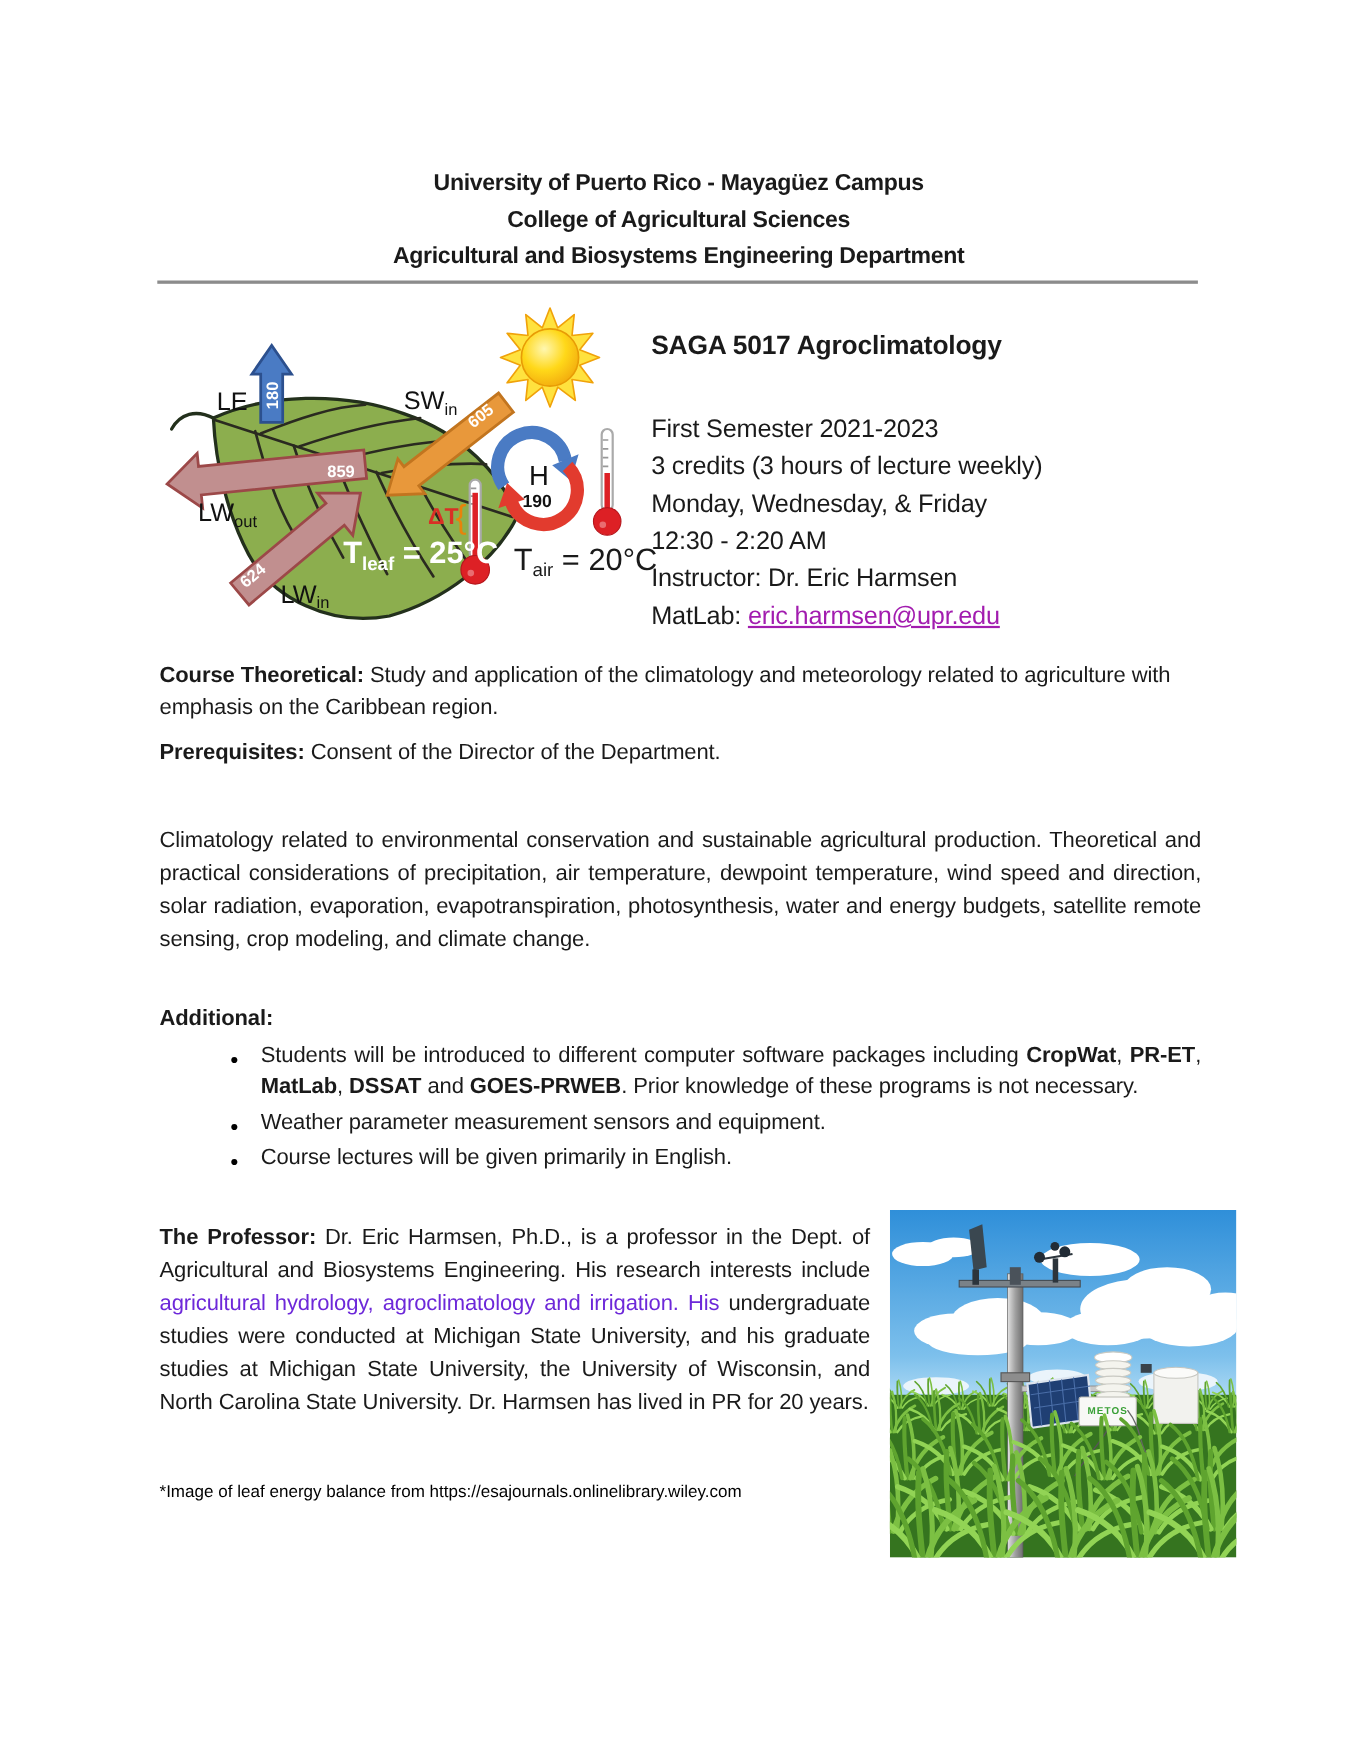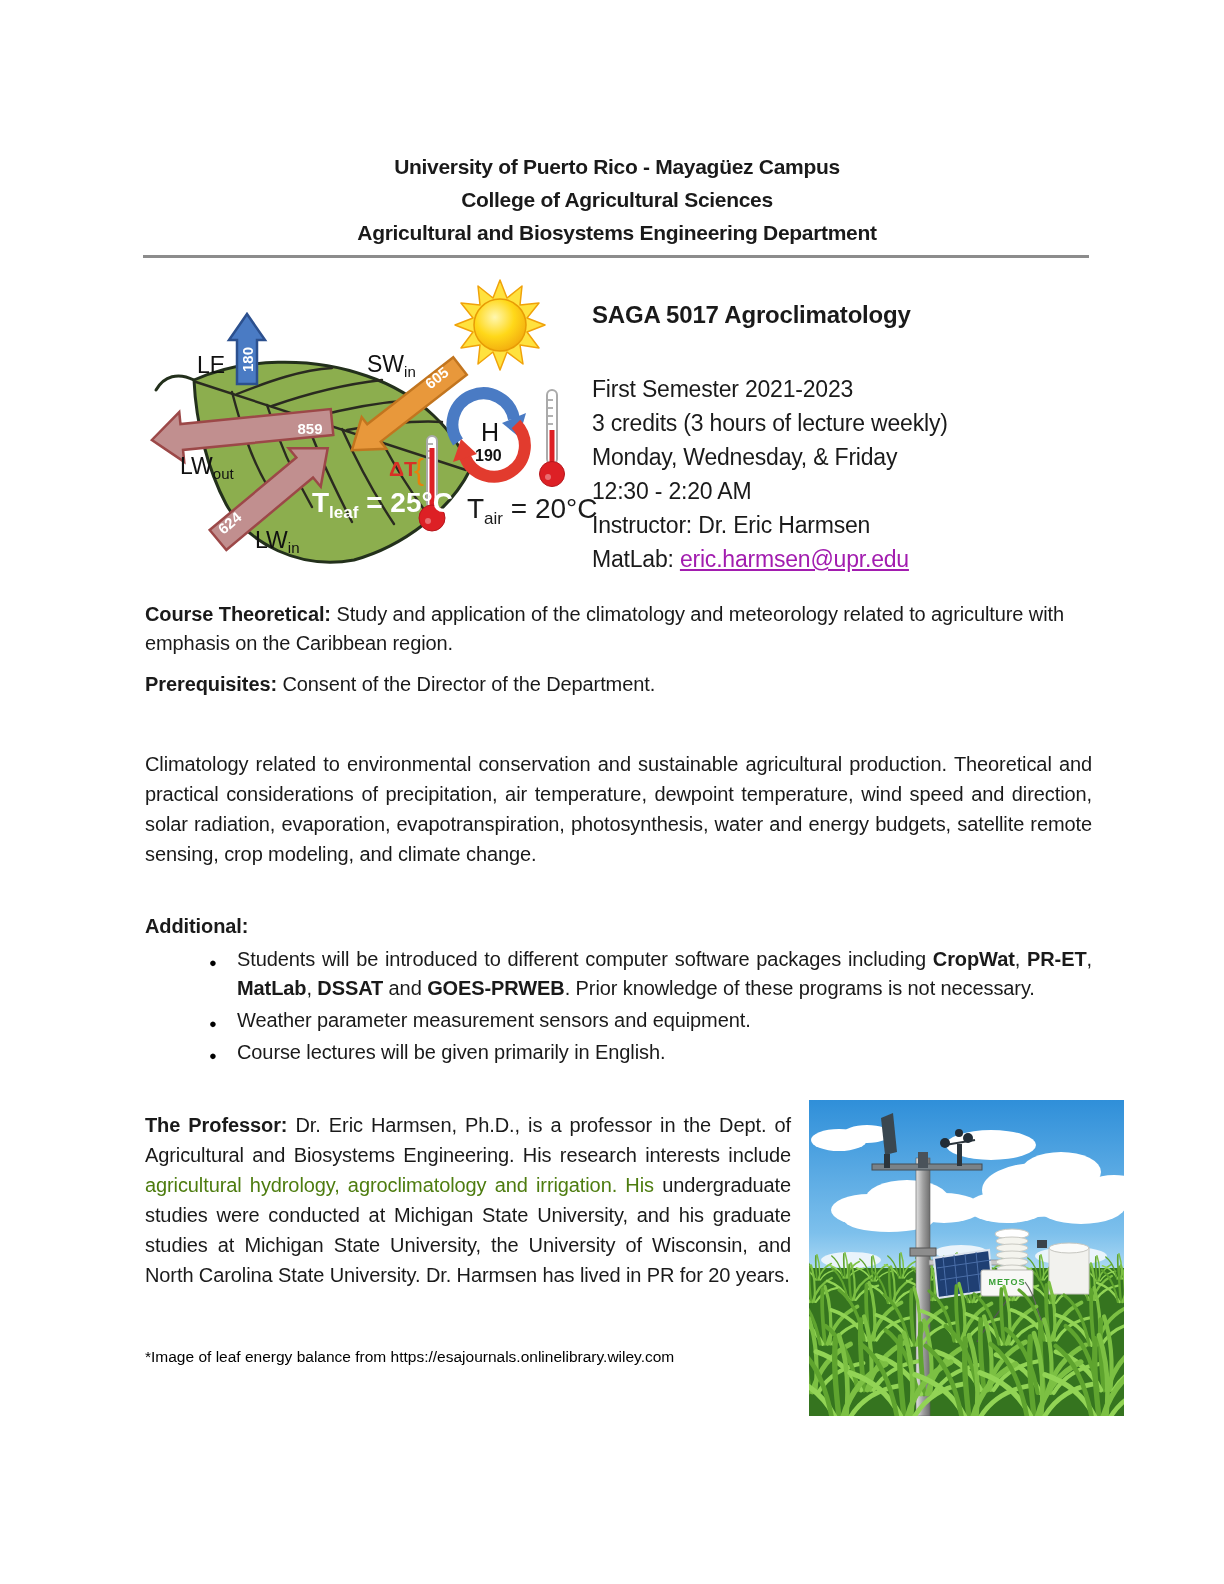--- a/index.html
+++ b/index.html
@@ -18,21 +18,21 @@
   
   .bodytext{font-size:20px;line-height:29px;letter-spacing:-0.1px;}
   .para{left:143px;width:947px;}
   .just{text-align:justify;}
   b,strong{font-weight:bold;}
   .heading{font-weight:bold;}
   ul.bullets{margin:0;padding:0;list-style:none;}
   ul.bullets li{position:relative;padding-left:92px;margin:0 0 3px 0;}
   ul.bullets li::before{content:"\25CF";position:absolute;left:64px;top:3px;font-size:13px;color:#000;}
   .prof{left:143px;width:646px;line-height:30px;}
-  .gray{color:#4d7c0f;}
+  .gray{color:#6d28d9;}
   .footnote{left:143px;top:1348px;width:700px;font-size:15.5px;color:#000000;}
   svg text{font-family:"Liberation Sans","DejaVu Sans",sans-serif;}
 </style>
 </head>
 <body>
 
 <div class="page">
 
   <div class="abs header">
     <div>University of Puerto Rico - Mayagüez Campus</div>

